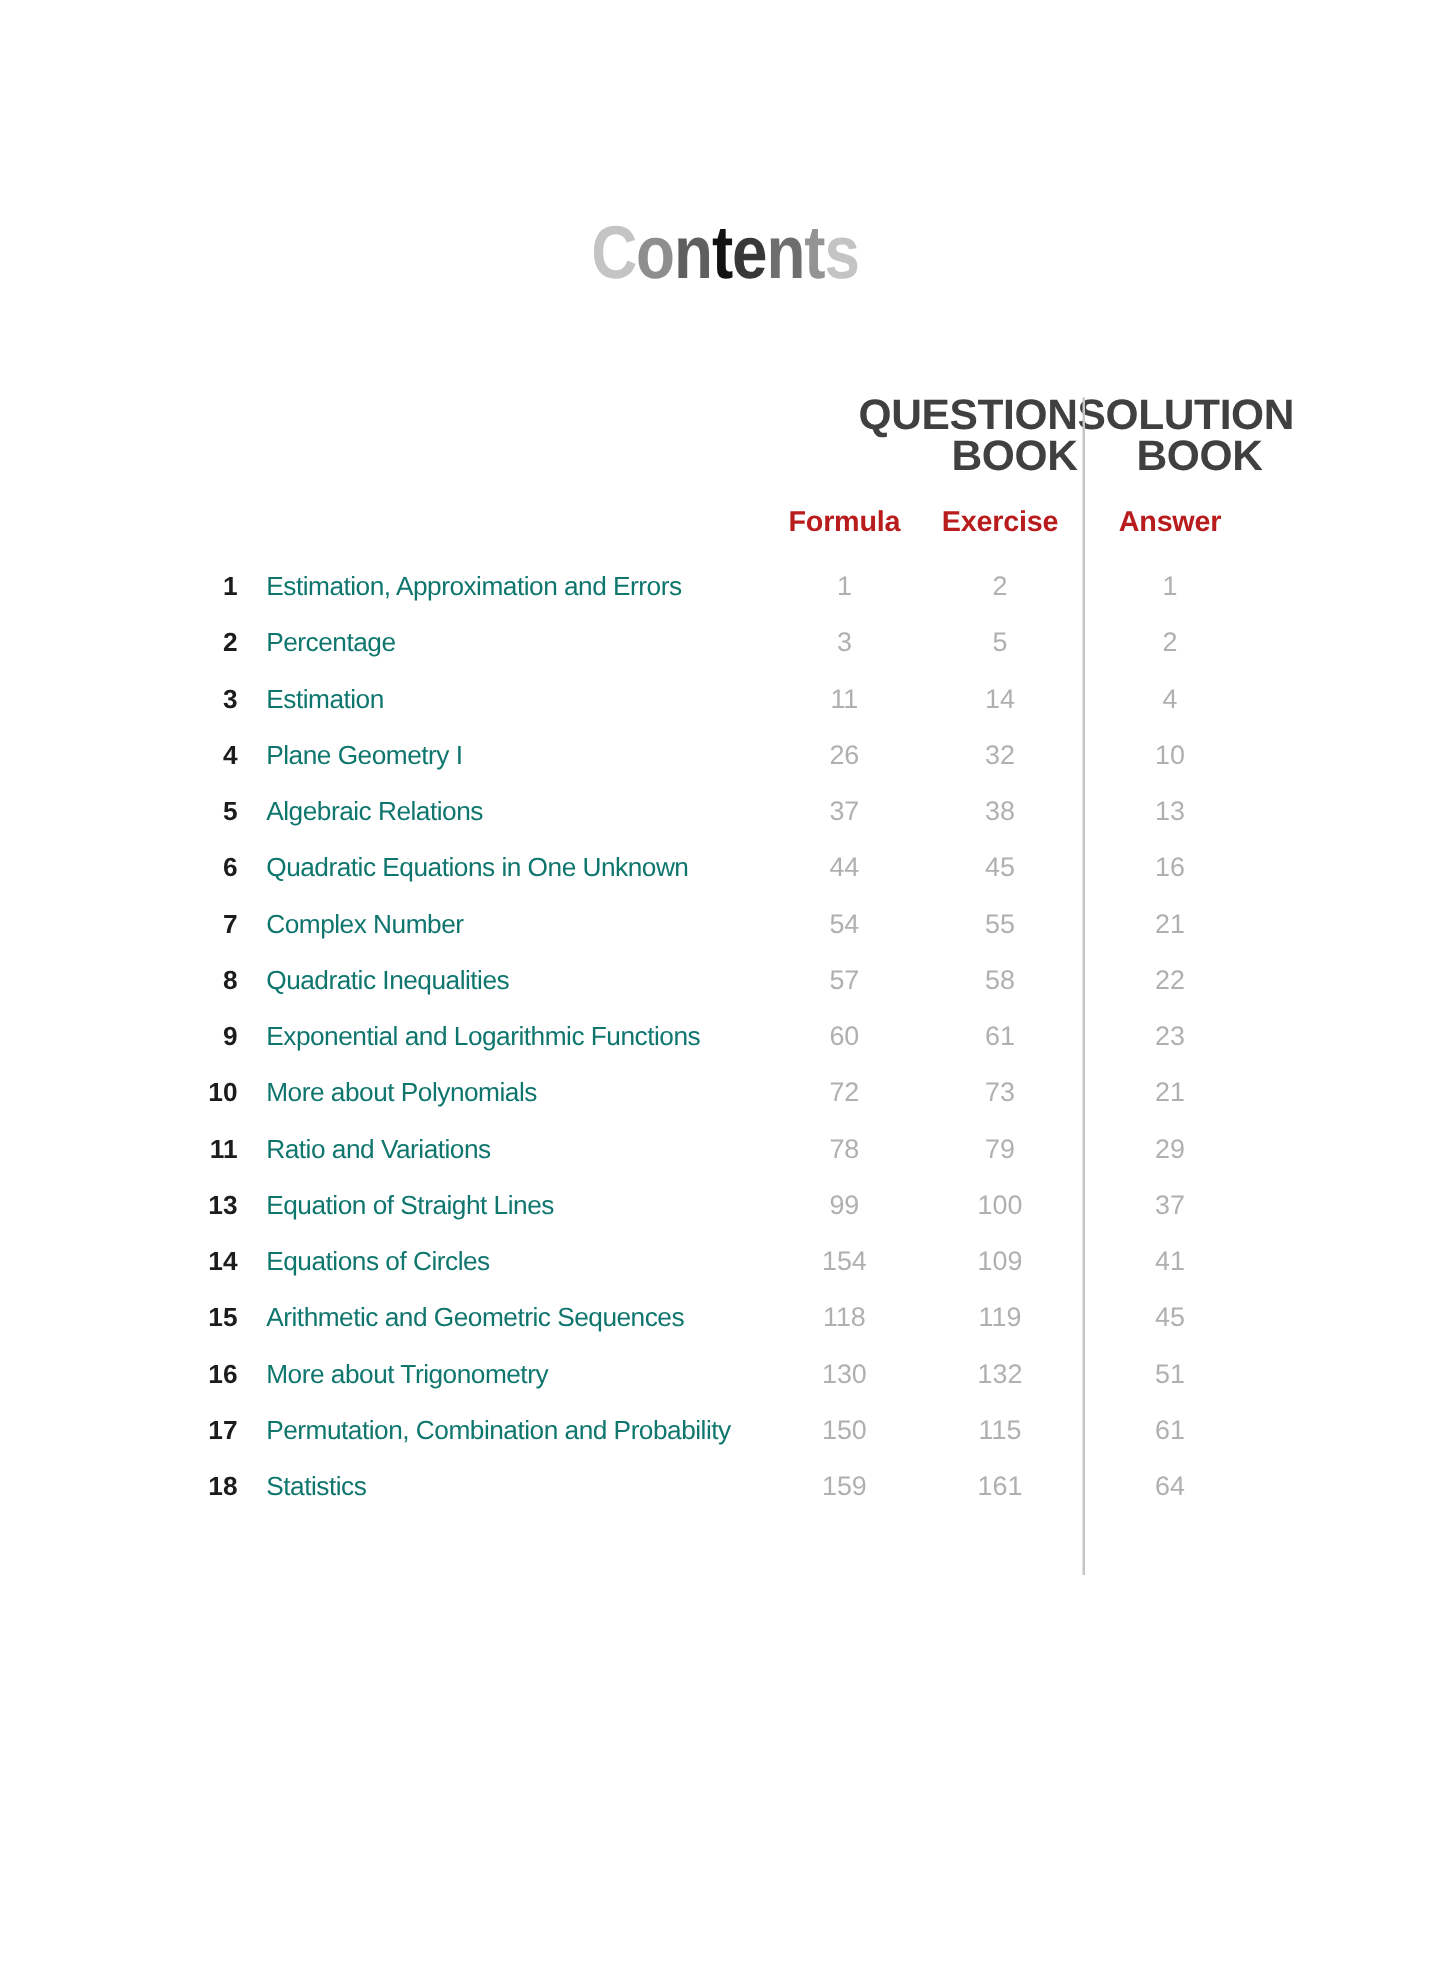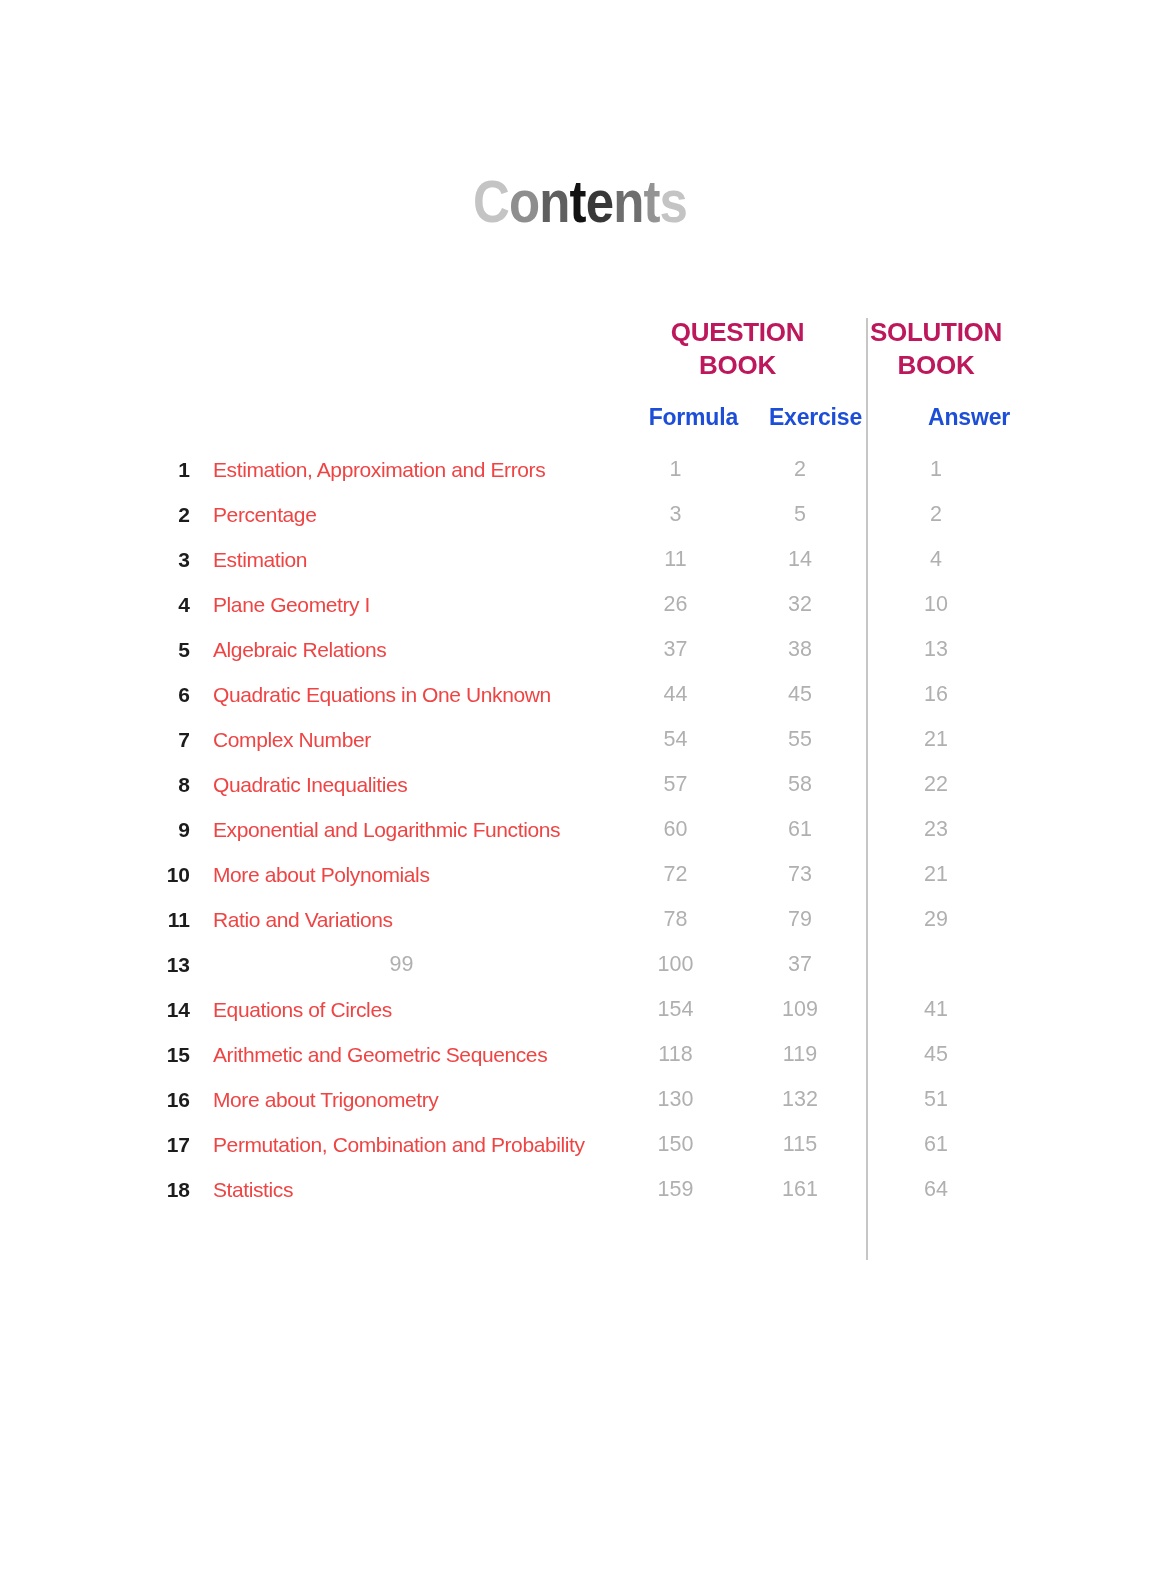--- a/index.html
+++ b/index.html
@@ -44,56 +44,56 @@
   }
   .grid-row {
     display: grid;
     grid-template-columns: 190px 423px 125px 124px 148px;
     align-items: center;
   }
 
   
   .group-row { height: 66px; align-items: start; }
   .group-cell {
-    text-align: center;
-    font-size: 26px;
-    font-weight: bold;
-    color: #be185d;
+    text-align: right;
+    font-size: 34px;
+    font-weight: bold;
+    color: #404040;
     line-height: 33px;
     letter-spacing: -0.3px;
   }
   .group-q { grid-column: 3 / 5; }
   .group-s { grid-column: 5 / 6; }
 
   
   .sub-row { height: 34px; margin-top: 18px; }
   .sub-cell {
-    text-align: right;
+    text-align: center;
     font-size: 23px;
     font-weight: bold;
-    color: #1d4ed8;
+    color: #b91c1c;
     letter-spacing: -0.2px;
   }
   .sub-formula  { grid-column: 3 / 4; }
   .sub-exercise { grid-column: 4 / 5; }
   .sub-answer   { grid-column: 5 / 6; }
 
   
   .rows { margin-top: 13px; }
   .row { height: 45px; }
   .c-num {
     text-align: right;
     font-size: 21px;
     font-weight: bold;
     color: #1c1c1c;
   }
   .c-title {
     padding-left: 23px;
     font-size: 21px;
-    color: #ef4444;
+    color: #0f766e;
     letter-spacing: -0.4px;
     white-space: nowrap;
   }
   .c-page {
     text-align: center;
     font-size: 21.5px;
     color: #b0b0b0;
   }
 
   
@@ -221,20 +221,21 @@
     <div class="c-num">11</div>
     <div class="c-title">Ratio and Variations</div>
     <div class="c-page">78</div>
     <div class="c-page">79</div>
     <div class="c-page">29</div>
   </div>
 
 
   <div class="grid-row row">
     <div class="c-num">13</div>
+    <div class="c-title">Equation of Straight Lines</div>
     <div class="c-page">99</div>
     <div class="c-page">100</div>
     <div class="c-page">37</div>
   </div>
 
   <div class="grid-row row">
     <div class="c-num">14</div>
     <div class="c-title">Equations of Circles</div>
     <div class="c-page">154</div>
     <div class="c-page">109</div>

